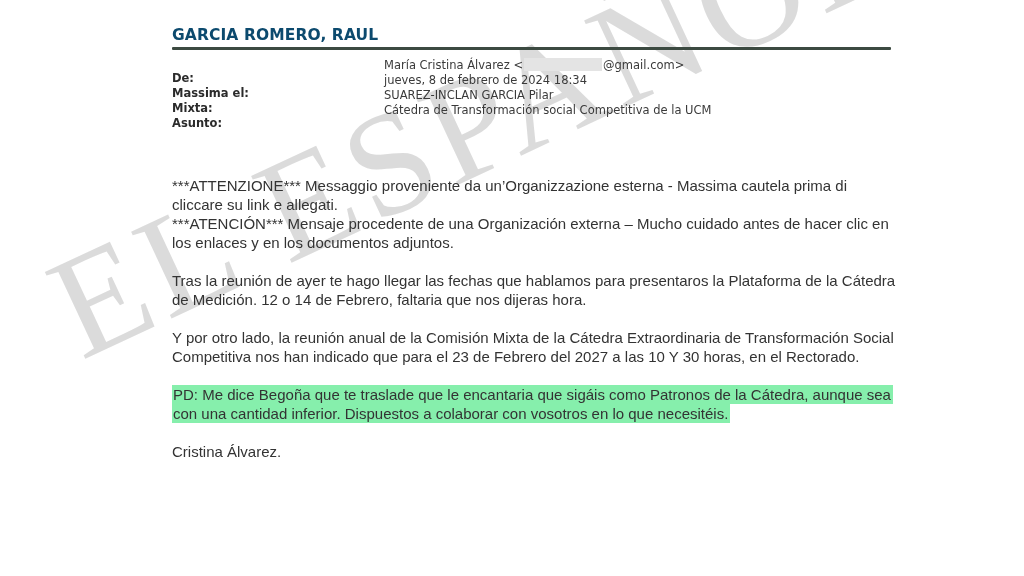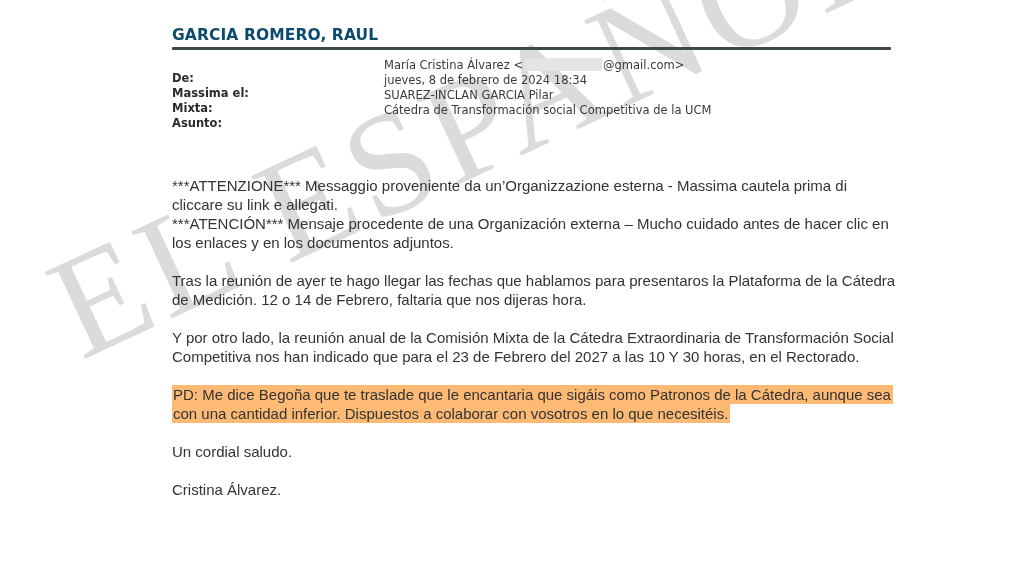--- a/index.html
+++ b/index.html
@@ -82,21 +82,21 @@
       line-height: 19px;
       color: #333333;
     }
     .body-text p {
       margin: 0 0 19px 0;
     }
     .body-text p.tight {
       margin-bottom: 0;
     }
     .highlight {
-      background: #fdba74;
+      background: #86efac;
       box-decoration-break: clone;
       -webkit-box-decoration-break: clone;
       padding: 1px 2px 1px 1px;
     }
     .watermark {
       position: absolute;
       left: 30px;
       top: 250px;
       font-family: "Liberation Serif", serif;
       font-size: 146px;
@@ -140,17 +140,16 @@
         <span class="meta-value">Cátedra de Transformación social Competitiva de la UCM</span>
       </div>
     </div>
 
     <div class="body-text">
       <p class="tight">***ATTENZIONE*** Messaggio proveniente da un’Organizzazione esterna - Massima cautela prima di cliccare su link e allegati.</p>
       <p>***ATENCIÓN*** Mensaje procedente de una Organización externa – Mucho cuidado antes de hacer clic en los enlaces y en los documentos adjuntos.</p>
       <p>Tras la reunión de ayer te hago llegar las fechas que hablamos para presentaros la Plataforma de la Cátedra de Medición. 12 o 14 de Febrero, faltaria que nos dijeras hora.</p>
       <p>Y por otro lado, la reunión anual de la Comisión Mixta de la Cátedra Extraordinaria de Transformación Social Competitiva nos han indicado que para el 23 de Febrero del 2027 a las 10 Y 30 horas, en el Rectorado.</p>
       <p><span class="highlight">PD: Me dice Begoña que te traslade que le encantaria que sigáis como Patronos de la Cátedra, aunque sea con una cantidad inferior. Dispuestos a colaborar con vosotros en lo que necesitéis.</span></p>
-      <p>Un cordial saludo.</p>
       <p>Cristina Álvarez.</p>
     </div>
   </div>
 </div>
 
 </body></html>

